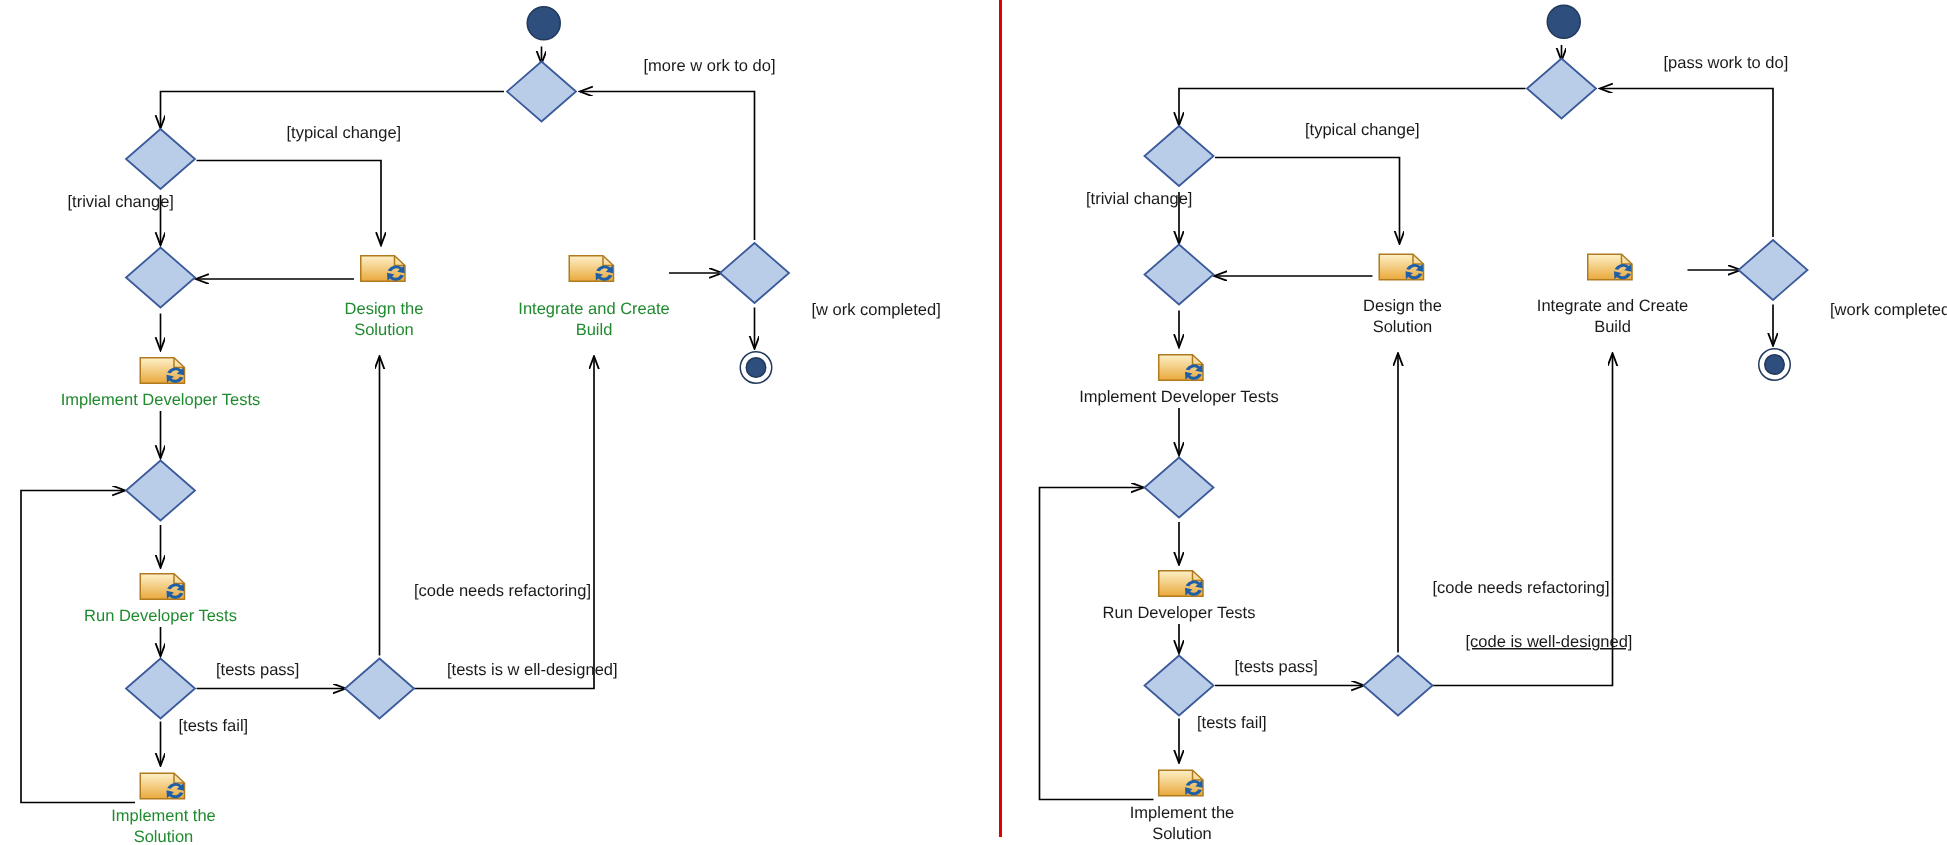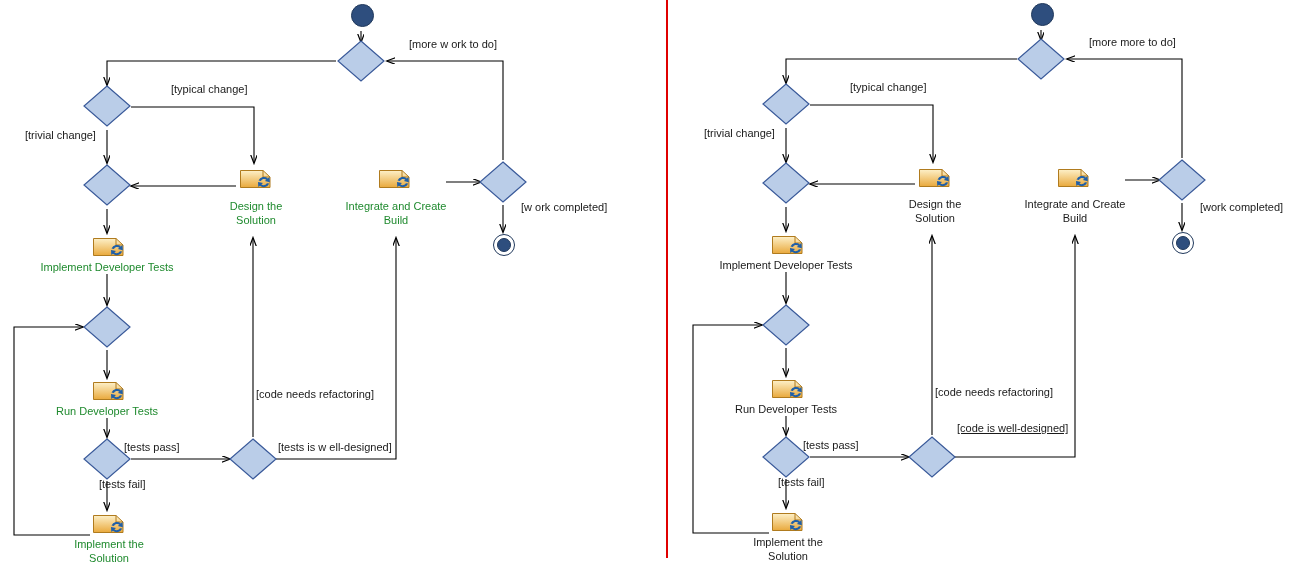--- a/index.html
+++ b/index.html
@@ -93,20 +93,21 @@
   .label {
     position: absolute;
     font-size: 11px;
     line-height: 13px;
     white-space: nowrap;
     color: #1a1a1a;
   }
   .guard-label {
     color: #1a1a1a;
     font-size: 11px;
+    margin-left: 20px;
   }
   .activity-label {
     text-align: center;
     white-space: pre-line;
     line-height: 13.5px;
     font-size: 11px;
   }
   .green { color: #1f8a2e; }
   .dark  { color: #1a1a1a; }
 </style>
@@ -473,21 +474,21 @@
         <path d="M24,5.5 L24,12 L31,12" fill="none" stroke="#b07b1e" stroke-width="1"></path>
         <g fill="#1f5fa8">
           <path d="M19.5,15.5 a6,6 0 0 1 9.4,-2.1 l1.6,-1.4 l0.3,5.2 l-5,-1.1 l1.6,-1.4 a3.6,3.6 0 0 0 -5.5,1.2 z"></path>
           <path d="M30.3,18.6 a6,6 0 0 1 -9.4,2.1 l-1.6,1.4 l-0.3,-5.2 l5,1.1 l-1.6,1.4 a3.6,3.6 0 0 0 5.5,-1.2 z"></path>
         </g>
       </svg>
     </div>
     <div class="label activity-label dark" style="left:68px; top:536px; width:104px;">Implement the
 Solution</div>
 
-    <div class="label guard-label" style="left:421px; top:36px;">[more more to do]</div>
+    <div class="label guard-label" style="left:421px; top:36px;">[pass work to do]</div>
     <div class="label guard-label" style="left:182px; top:81px;">[typical change]</div>
     <div class="label guard-label" style="left:36px; top:127px;">[trivial change]</div>
     <div class="label guard-label" style="left:532px; top:201px;">[work completed]</div>
     <div class="label guard-label" style="left:267px; top:386px;">[code needs refactoring]</div>
     <div class="label guard-label" style="left:135px; top:439px;">[tests pass]</div>
     <div class="label guard-label" style="left:289px; top:422px;text-decoration:underline;">[code is well-designed]</div>
     <div class="label guard-label" style="left:110px; top:476px;">[tests fail]</div>
   </div>
 
 </div>

